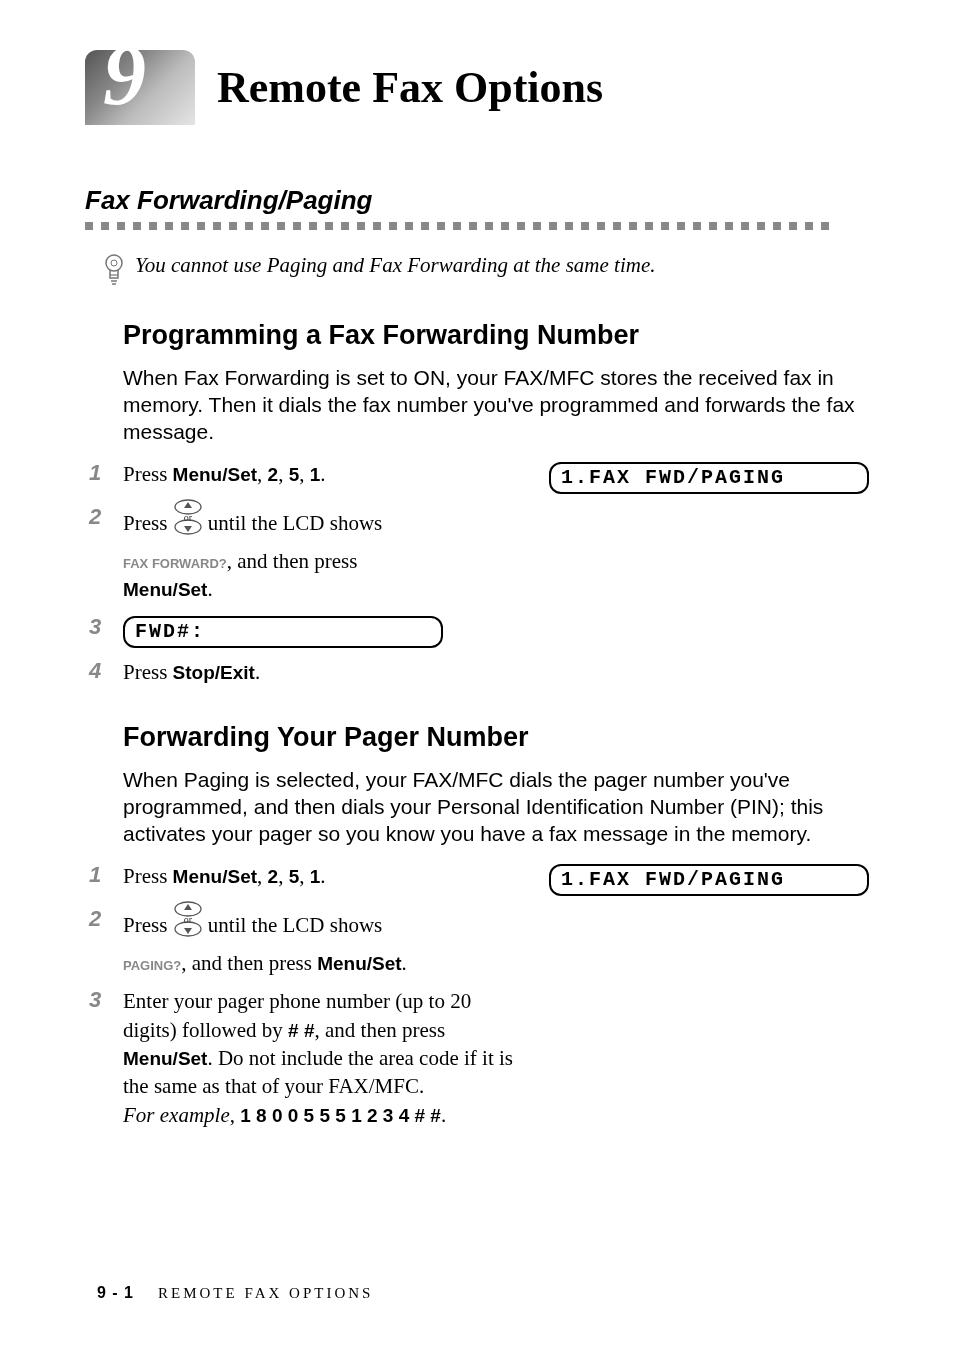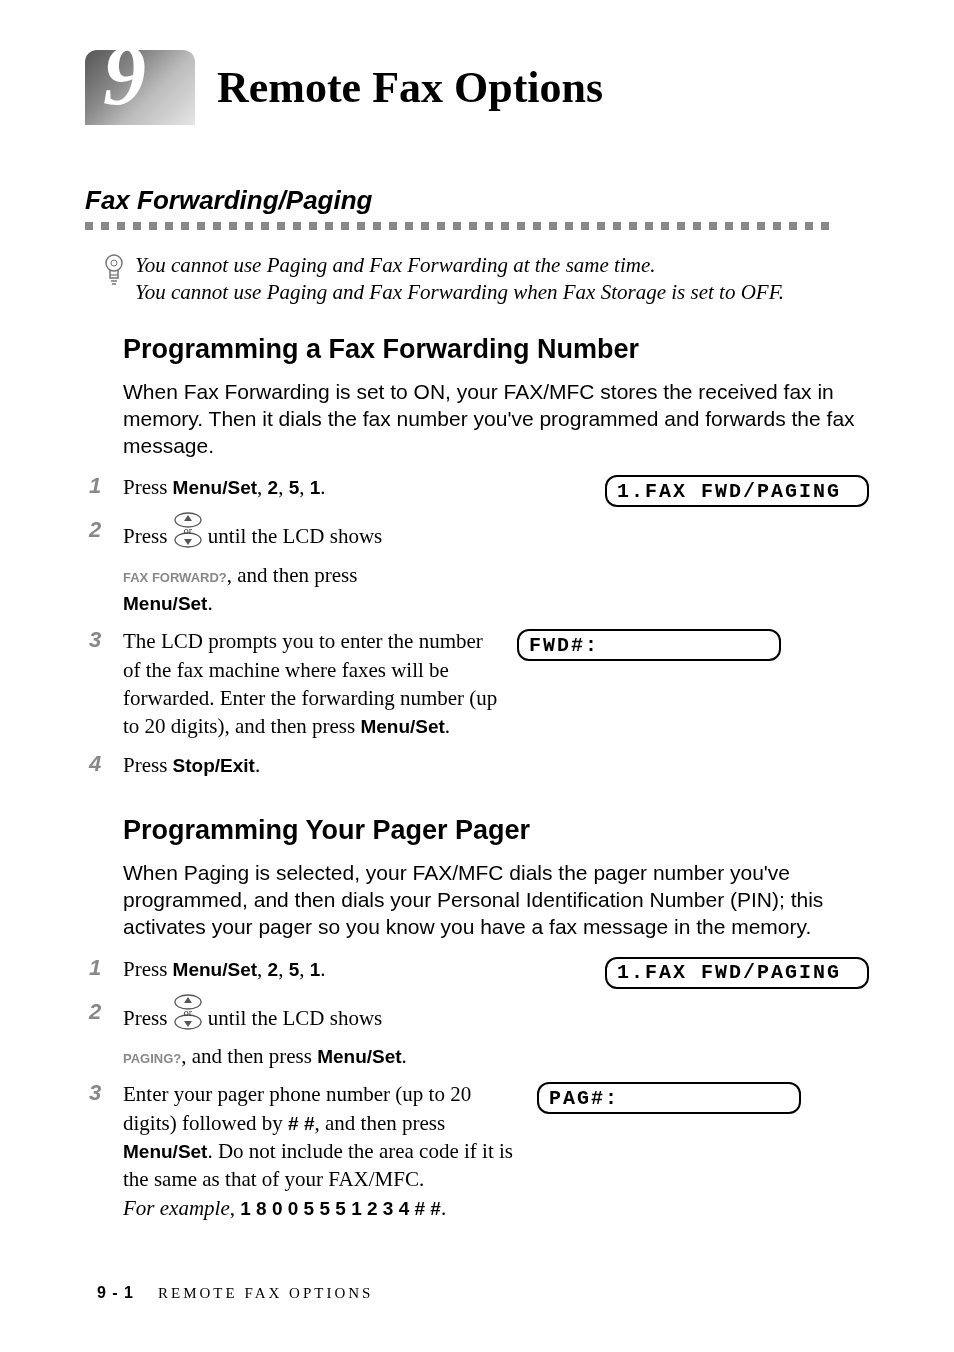--- a/index.html
+++ b/index.html
@@ -135,21 +135,21 @@
   .step-text .greybold {
     font-family: Liberation Sans, sans-serif;
     font-weight: bold;
     font-size: 13px;
     color: #888;
   }
   .step-text .example-italic {
     font-style: italic;
   }
   .lcd {
-    width: 264px;
+    width: 320px;
     height: 32px;
     border: 2px solid #000;
     border-radius: 12px;
     display: flex;
     align-items: center;
     padding: 0 10px;
     font-family: "Courier New", monospace;
     font-size: 20px;
     letter-spacing: 2px;
     font-weight: 600;
@@ -251,21 +251,20 @@
       <circle cx="11" cy="9" r="8" fill="none" stroke="#777" stroke-width="1.5"></circle>
       <circle cx="11" cy="9" r="3" fill="none" stroke="#777" stroke-width="1"></circle>
       <path d="M7 16 L7 24 L15 24 L15 16" fill="none" stroke="#777" stroke-width="1.5"></path>
       <line x1="7" y1="21" x2="15" y2="21" stroke="#777" stroke-width="1.2"></line>
       <line x1="8" y1="27" x2="14" y2="27" stroke="#777" stroke-width="1.5"></line>
       <line x1="9" y1="30" x2="13" y2="30" stroke="#777" stroke-width="1.5"></line>
     </svg>
   </span>
   <div class="note-text">
     <div>You cannot use Paging and Fax Forwarding at the same time.</div>
-    <div>You cannot use Paging and Fax Forwarding when Fax Storage is set to OFF.</div>
   </div>
 </div>
 
 <div class="subsection-title">Programming a Fax Forwarding Number</div>
 <div class="body-text">When Fax Forwarding is set to ON, your FAX/MFC stores the received fax in memory. Then it dials the fax number you've programmed and forwards the fax message.</div>
 
 <div class="steps">
 
   <div class="step">
     <div class="step-num">1</div>
@@ -292,41 +291,38 @@
         </span><span> until the LCD shows </span><br>
         <span class="greybold">FAX FORWARD?</span><span>, and then press </span><br>
         <span class="bold">Menu/Set</span><span>.</span>
       </div>
     </div>
   </div>
 
   <div class="step">
     <div class="step-num">3</div>
     <div class="step-content">
-      <div class="step-text" style="max-width:380px">
-        <span>The LCD prompts you to enter the number of the fax machine where faxes will be forwarded. Enter the forwarding number (up to 20 digits), and then press </span><span class="bold">Menu/Set</span><span>.</span>
-      </div>
       <div class="lcd">FWD#:</div>
     </div>
   </div>
 
   <div class="step">
     <div class="step-num">4</div>
     <div class="step-content">
       <div class="step-text">
         <span>Press </span><span class="bold">Stop/Exit</span><span>.</span>
       </div>
     </div>
   </div>
 
 </div>
 
 <div class="section-gap"></div>
 
-<div class="subsection-title">Programming Your Pager Pager</div>
+<div class="subsection-title">Forwarding Your Pager Number</div>
 <div class="body-text">When Paging is selected, your FAX/MFC dials the pager number you've programmed, and then dials your Personal Identification Number (PIN); this activates your pager so you know you have a fax message in the memory.</div>
 
 <div class="steps">
 
   <div class="step">
     <div class="step-num">1</div>
     <div class="step-content">
       <div class="step-text">
         <span>Press </span><span class="bold">Menu/Set</span><span>, </span><span class="bold">2</span><span>, </span><span class="bold">5</span><span>, </span><span class="bold">1</span><span>.</span>
       </div>
@@ -352,21 +348,20 @@
     </div>
   </div>
 
   <div class="step">
     <div class="step-num">3</div>
     <div class="step-content">
       <div class="step-text" style="max-width:400px">
         <span>Enter your pager phone number (up to 20 digits) followed by </span><span class="bold"># #</span><span>, and then press </span><span class="bold">Menu/Set</span><span>. Do not include the area code if it is the same as that of your FAX/MFC.</span><br>
         <span class="example-italic">For example</span><span>, </span><span class="bold">1 8 0 0 5 5 5 1 2 3 4 # #</span><span>.</span>
       </div>
-      <div class="lcd">PAG#:</div>
     </div>
   </div>
 
 </div>
 
 <div class="footer">
   <span class="footer-page">9 - 1</span>
   <span>REMOTE FAX OPTIONS</span>
 </div>
 

